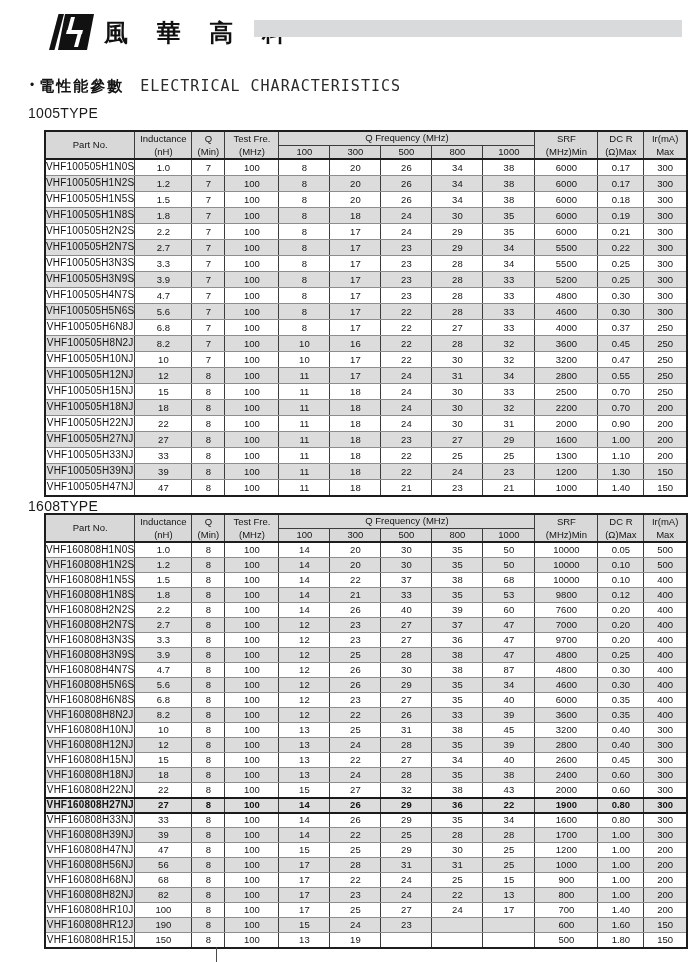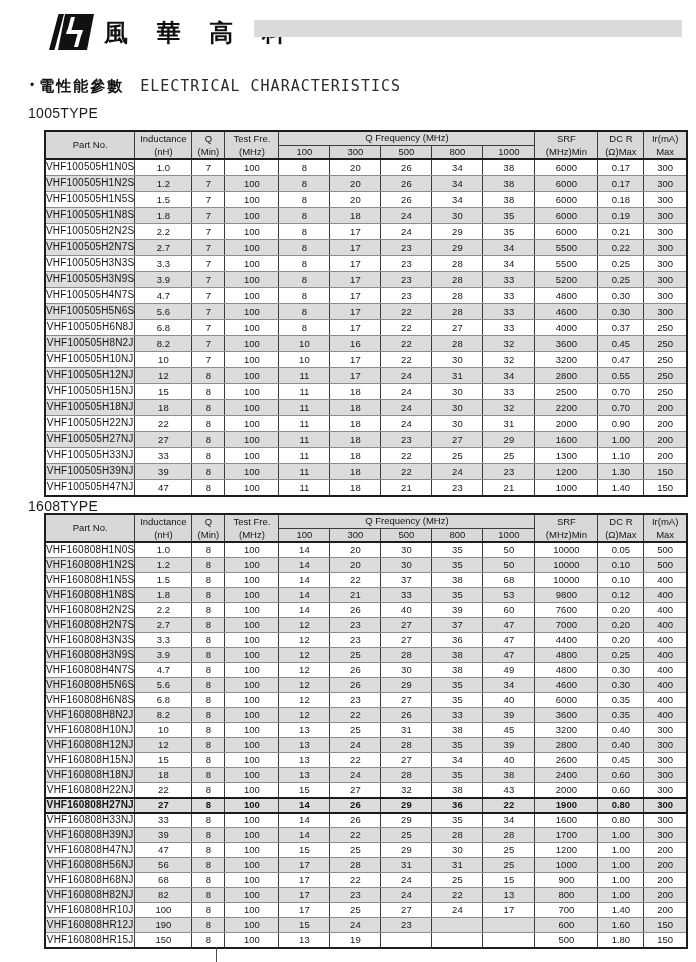--- a/index.html
+++ b/index.html
@@ -562,21 +562,21 @@
           <tr>
             <td>VHF160808H3N3S</td>
             <td>3.3</td>
             <td>8</td>
             <td>100</td>
             <td>12</td>
             <td>23</td>
             <td>27</td>
             <td>36</td>
             <td>47</td>
-            <td>4400</td>
+            <td>9700</td>
             <td>0.20</td>
             <td>400</td>
           </tr>
           <tr class="alt">
             <td>VHF160808H3N9S</td>
             <td>3.9</td>
             <td>8</td>
             <td>100</td>
             <td>12</td>
             <td>25</td>
@@ -589,21 +589,21 @@
           </tr>
           <tr>
             <td>VHF160808H4N7S</td>
             <td>4.7</td>
             <td>8</td>
             <td>100</td>
             <td>12</td>
             <td>26</td>
             <td>30</td>
             <td>38</td>
-            <td>49</td>
+            <td>87</td>
             <td>4800</td>
             <td>0.30</td>
             <td>400</td>
           </tr>
           <tr class="alt">
             <td>VHF160808H5N6S</td>
             <td>5.6</td>
             <td>8</td>
             <td>100</td>
             <td>12</td>

